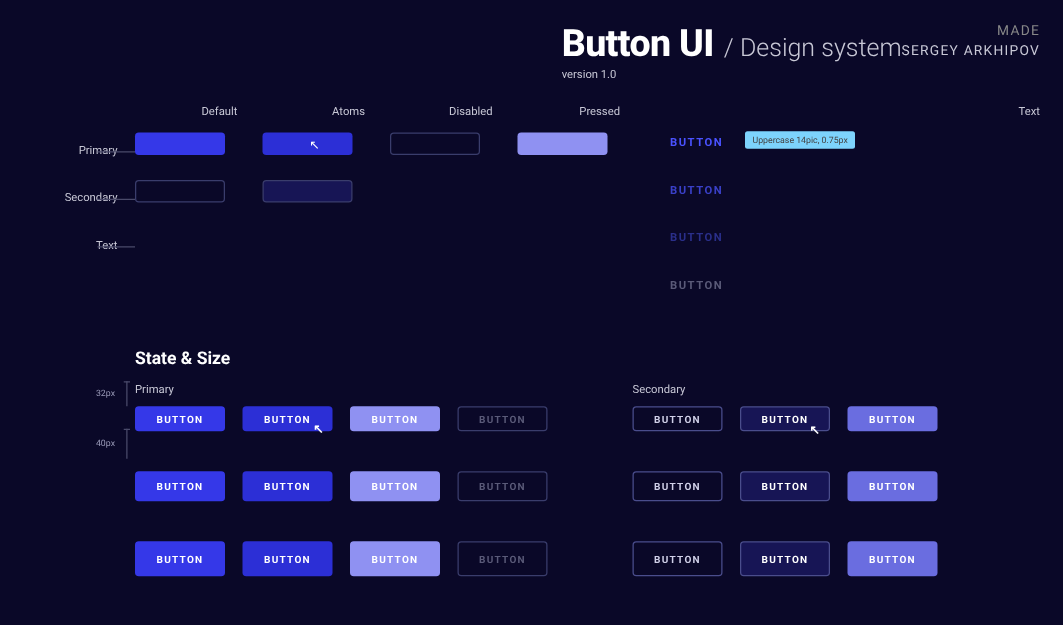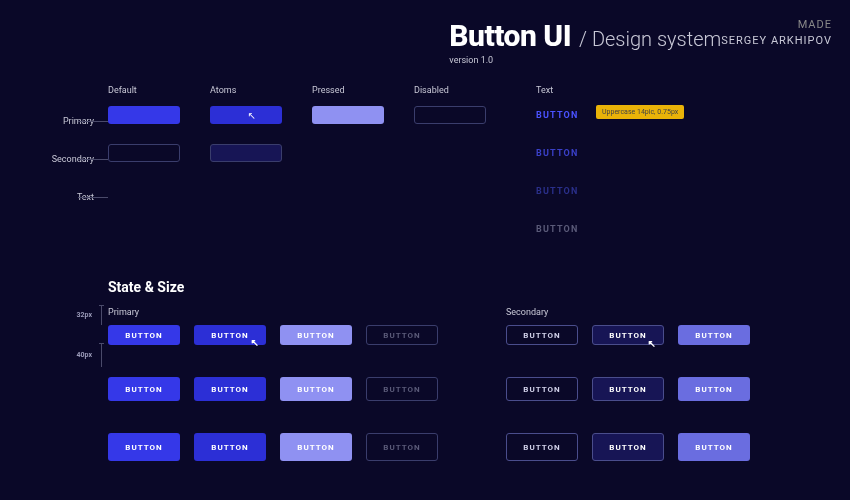--- a/index.html
+++ b/index.html
@@ -18,21 +18,21 @@
   .title-bold { font-size: 30px; font-weight: 800; letter-spacing: -0.5px; }
   .title-light { font-size: 20px; font-weight: 300; color: #c8c8d6; }
   .version { font-size: 9px; color: #c8c8d6; margin-top: 2px; }
   .credits { text-align: right; font-size: 11px; letter-spacing: 1px; color: #c8c8d6; }
   .credits .made { color: #888; margin-bottom: 3px; }
   .section-title { font-size: 14px; font-weight: 700; margin-bottom: 12px; }
 
   
   .atoms { position: relative; margin-bottom: 24px; }
   .atoms-cols { display: grid; grid-template-columns: 82px 82px 82px 82px 1fr; gap: 20px; align-items: start; }
-  .col-head { font-size: 9px; color: #c8c8d6; margin-bottom: 8px; }
+  .col-head { font-size: 9px; color: #c8c8d6; margin-bottom: 8px; text-align: right; }
   .atom-row { height: 24px; display: flex; align-items: center; margin-bottom: 14px; }
   .swatch { width: 72px; height: 18px; border-radius: 3px; position: relative; }
   .sw-primary-default { background: #3538e8; }
   .sw-primary-hover { background: #2c2fd6; }
   .sw-primary-pressed { background: #8f91f2; }
   .sw-primary-disabled { border: 1px solid #3a3d6c; background: transparent; }
   .sw-secondary-default { border: 1px solid #3a3d6c; }
   .sw-secondary-hover { background: #171555; border: 1px solid #3a3d6c; }
   .sw-secondary-pressed { background: transparent; }
   .sw-secondary-disabled { background: transparent; }
@@ -41,21 +41,21 @@
   .row-labels { position: absolute; left: -108px; top: 24px; width: 100px; }
   .row-label { height: 24px; margin-bottom: 14px; font-size: 9px; color: #c8c8d6; display: flex; align-items: center; justify-content: flex-end; padding-right: 6px; position: relative; }
   .row-label::after { content: ""; position: absolute; right: -8px; top: 50%; width: 30px; height: 1px; background: #4a4a6a; }
 
   .text-col { padding-left: 20px; }
   .text-sample { font-size: 9px; font-weight: 700; letter-spacing: 1.2px; height: 24px; display: flex; align-items: center; margin-bottom: 14px; position: relative; }
   .t1 { color: #4a52ff; }
   .t2 { color: #3a40c8; }
   .t3 { color: #2a2f8a; }
   .t4 { color: #5a5a78; }
-  .tooltip { position: absolute; left: 60px; top: 2px; background: #eab308; color: #444; font-size: 7px; font-weight: 400; letter-spacing: 0; padding: 3px 6px; border-radius: 2px; white-space: nowrap; }
+  .tooltip { position: absolute; left: 60px; top: 2px; background: #7dd3fc; color: #444; font-size: 7px; font-weight: 400; letter-spacing: 0; padding: 3px 6px; border-radius: 2px; white-space: nowrap; }
 
   .cursor-icon { position: absolute; left: 52%; top: 4px; font-size: 10px; color: #fff; }
 
   
   .state-size { position: relative; }
   .ss-cols { display: grid; grid-template-columns: repeat(4, 72px) 40px repeat(3, 72px); gap: 14px; }
   .ss-group-heads { display: grid; grid-template-columns: repeat(4, 72px) 40px repeat(3, 72px); gap: 14px; margin-bottom: 8px; }
   .ss-group-title { font-size: 9px; color: #c8c8d6; }
   .btn { border-radius: 3px; display: flex; align-items: center; justify-content: center; font-size: 8px; font-weight: 700; letter-spacing: 1px; color: #fff; position: relative; margin-bottom: 18px; }
   .h32 { height: 20px; }
@@ -63,21 +63,21 @@
   .h48 { height: 28px; }
   .p-def { background: #3538e8; }
   .p-hov { background: #2c2fd6; }
   .p-prs { background: #8f91f2; }
   .p-dis { border: 1px solid #3a3d6c; color: #5a5a78; }
   .s-def { border: 1px solid #4a4d8c; color: #d0d0e8; }
   .s-hov { background: #171555; border: 1px solid #4a4d8c; }
   .s-prs { background: #6a6de0; }
   .spacer { background: transparent; }
 
-  .size-labels { position: absolute; left: -108px; top: 26px; width: 96px; font-weight: bold; }
+  .size-labels { position: absolute; left: -108px; top: 26px; width: 96px; }
   .size-label { font-size: 7px; color: #9a9ab8; text-align: right; padding-right: 4px; position: relative; }
   .size-label.s32 { height: 20px; margin-bottom: 18px; line-height: 20px; }
   .size-label.s40 { height: 24px; margin-bottom: 18px; line-height: 24px; }
   .size-label.s48 { height: 28px; margin-bottom: 18px; line-height: 28px; }
   .size-label::after { content: ""; position: absolute; right: -6px; top: 0; bottom: 0; width: 1px; background: #4a4a6a; }
   .size-label::before { content: ""; position: absolute; right: -8px; top: 0; width: 5px; height: 1px; background: #4a4a6a; box-shadow: 0 100% 0 #4a4a6a; }
 </style>
 </head>
 <body>
 
@@ -127,39 +127,39 @@
         </div>
       <div class="atom-row">
           <div class="swatch sw-secondary-hover"></div>
         </div>
       <div class="atom-row">
           <div class="swatch sw-empty"></div>
         </div>
     </div>
 
     <div>
+      <div class="col-head">Disabled</div>
+      <div class="atom-row">
+          <div class="swatch sw-primary-disabled"></div>
+        </div>
+      <div class="atom-row">
+          <div class="swatch sw-secondary-disabled"></div>
+        </div>
+      <div class="atom-row">
+          <div class="swatch sw-empty"></div>
+        </div>
+    </div>
+
+    <div>
       <div class="col-head">Pressed</div>
       <div class="atom-row">
           <div class="swatch sw-primary-pressed"></div>
         </div>
       <div class="atom-row">
           <div class="swatch sw-secondary-pressed"></div>
-        </div>
-      <div class="atom-row">
-          <div class="swatch sw-empty"></div>
-        </div>
-    </div>
-
-    <div>
-      <div class="col-head">Disabled</div>
-      <div class="atom-row">
-          <div class="swatch sw-primary-disabled"></div>
-        </div>
-      <div class="atom-row">
-          <div class="swatch sw-secondary-disabled"></div>
         </div>
       <div class="atom-row">
           <div class="swatch sw-empty"></div>
         </div>
     </div>
 
     <div class="text-col">
       <div class="col-head">Text</div>
       <div class="text-sample t1">
         <span>BUTTON</span>

